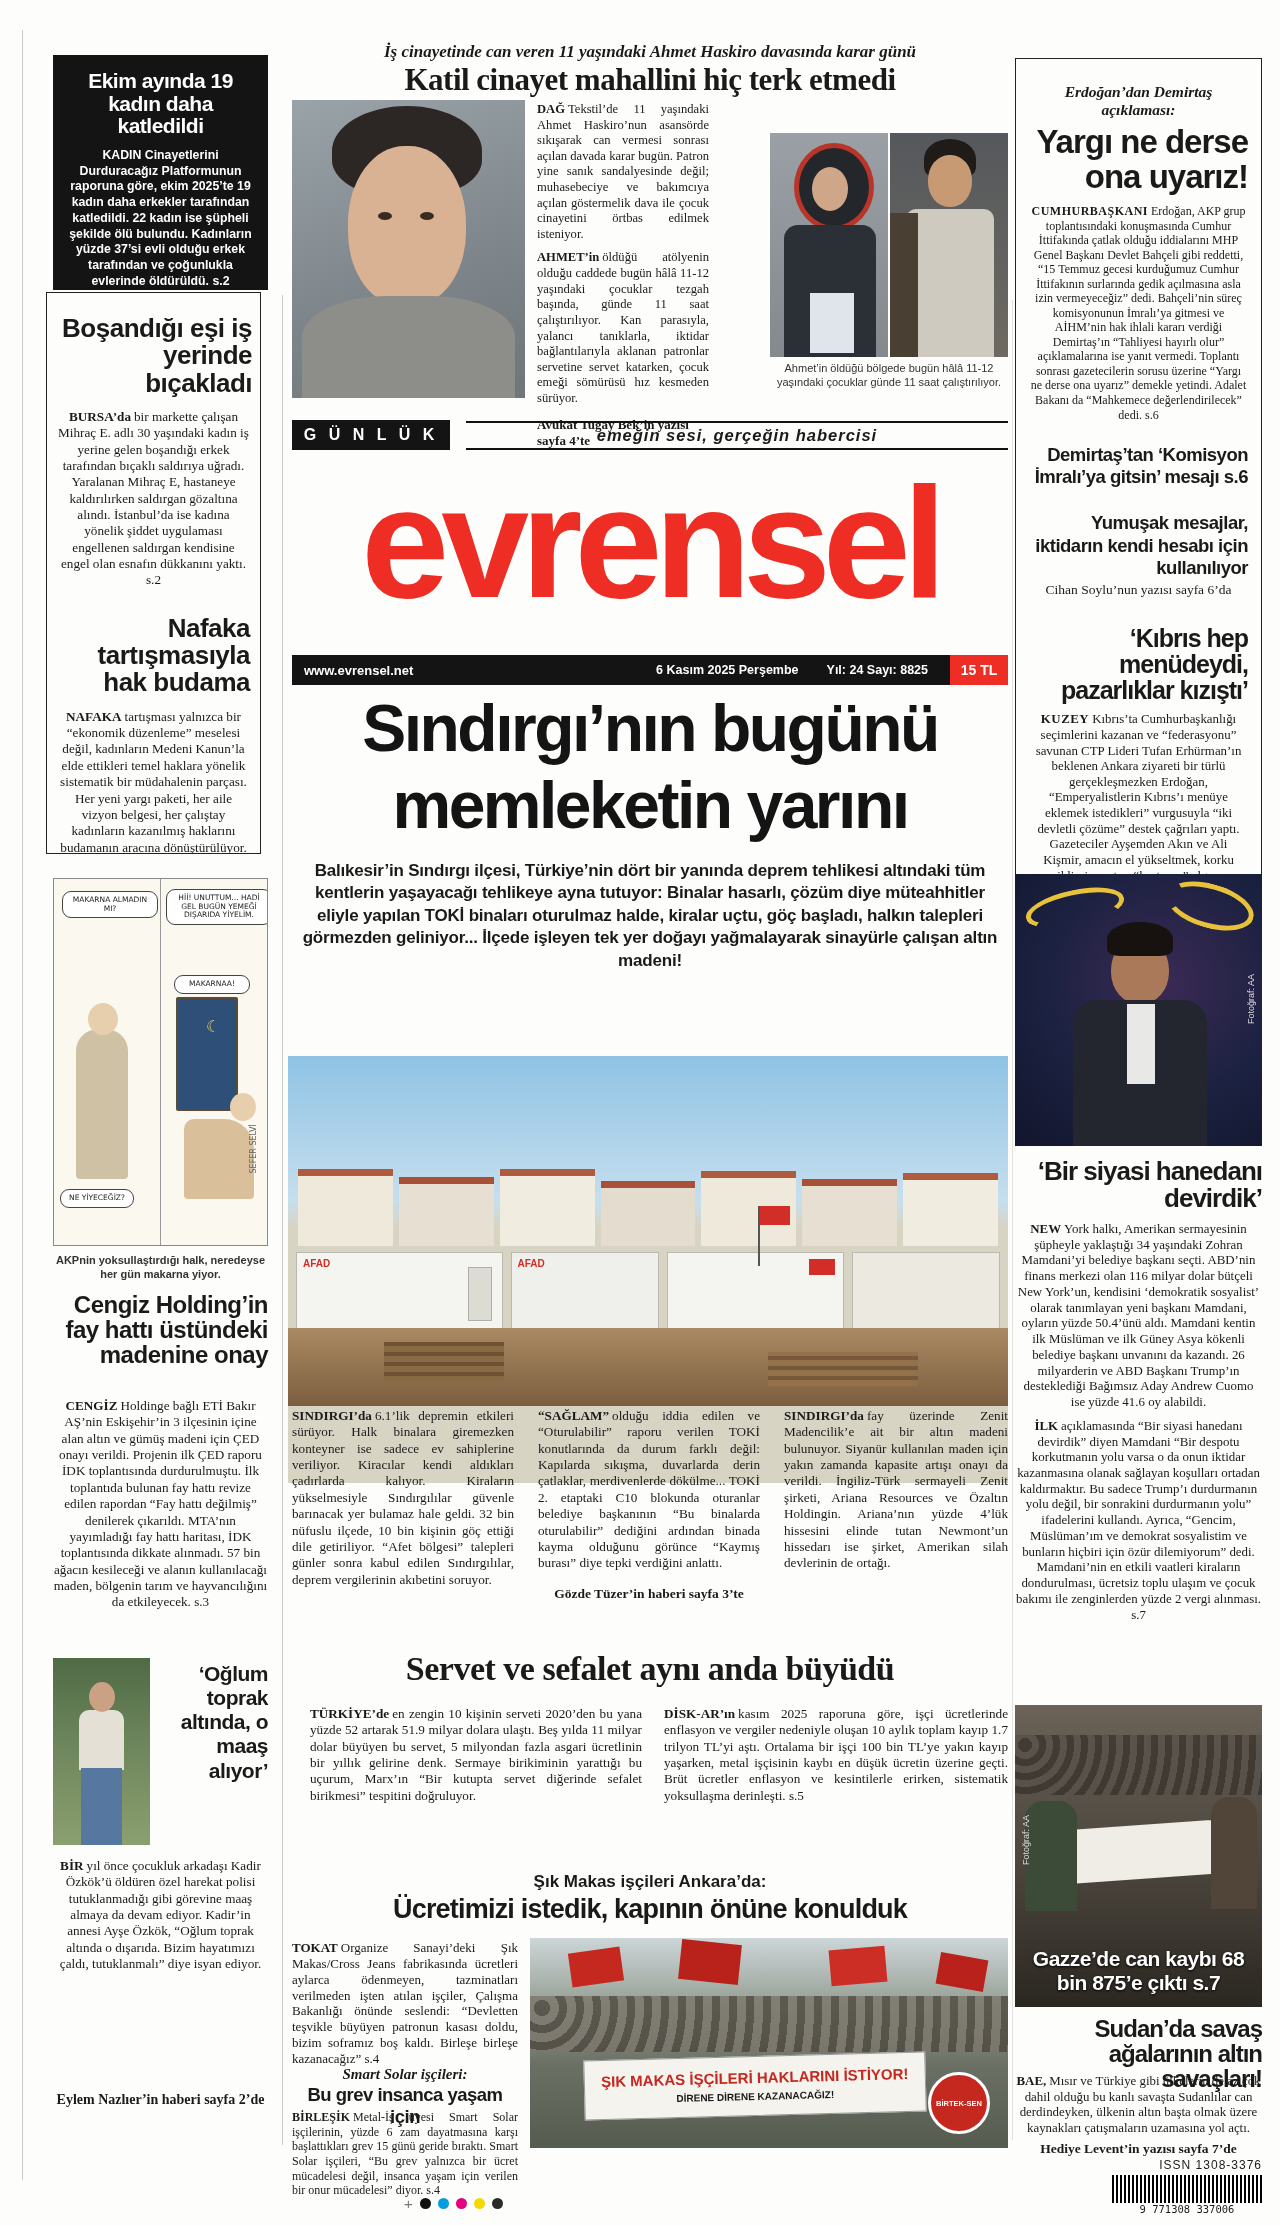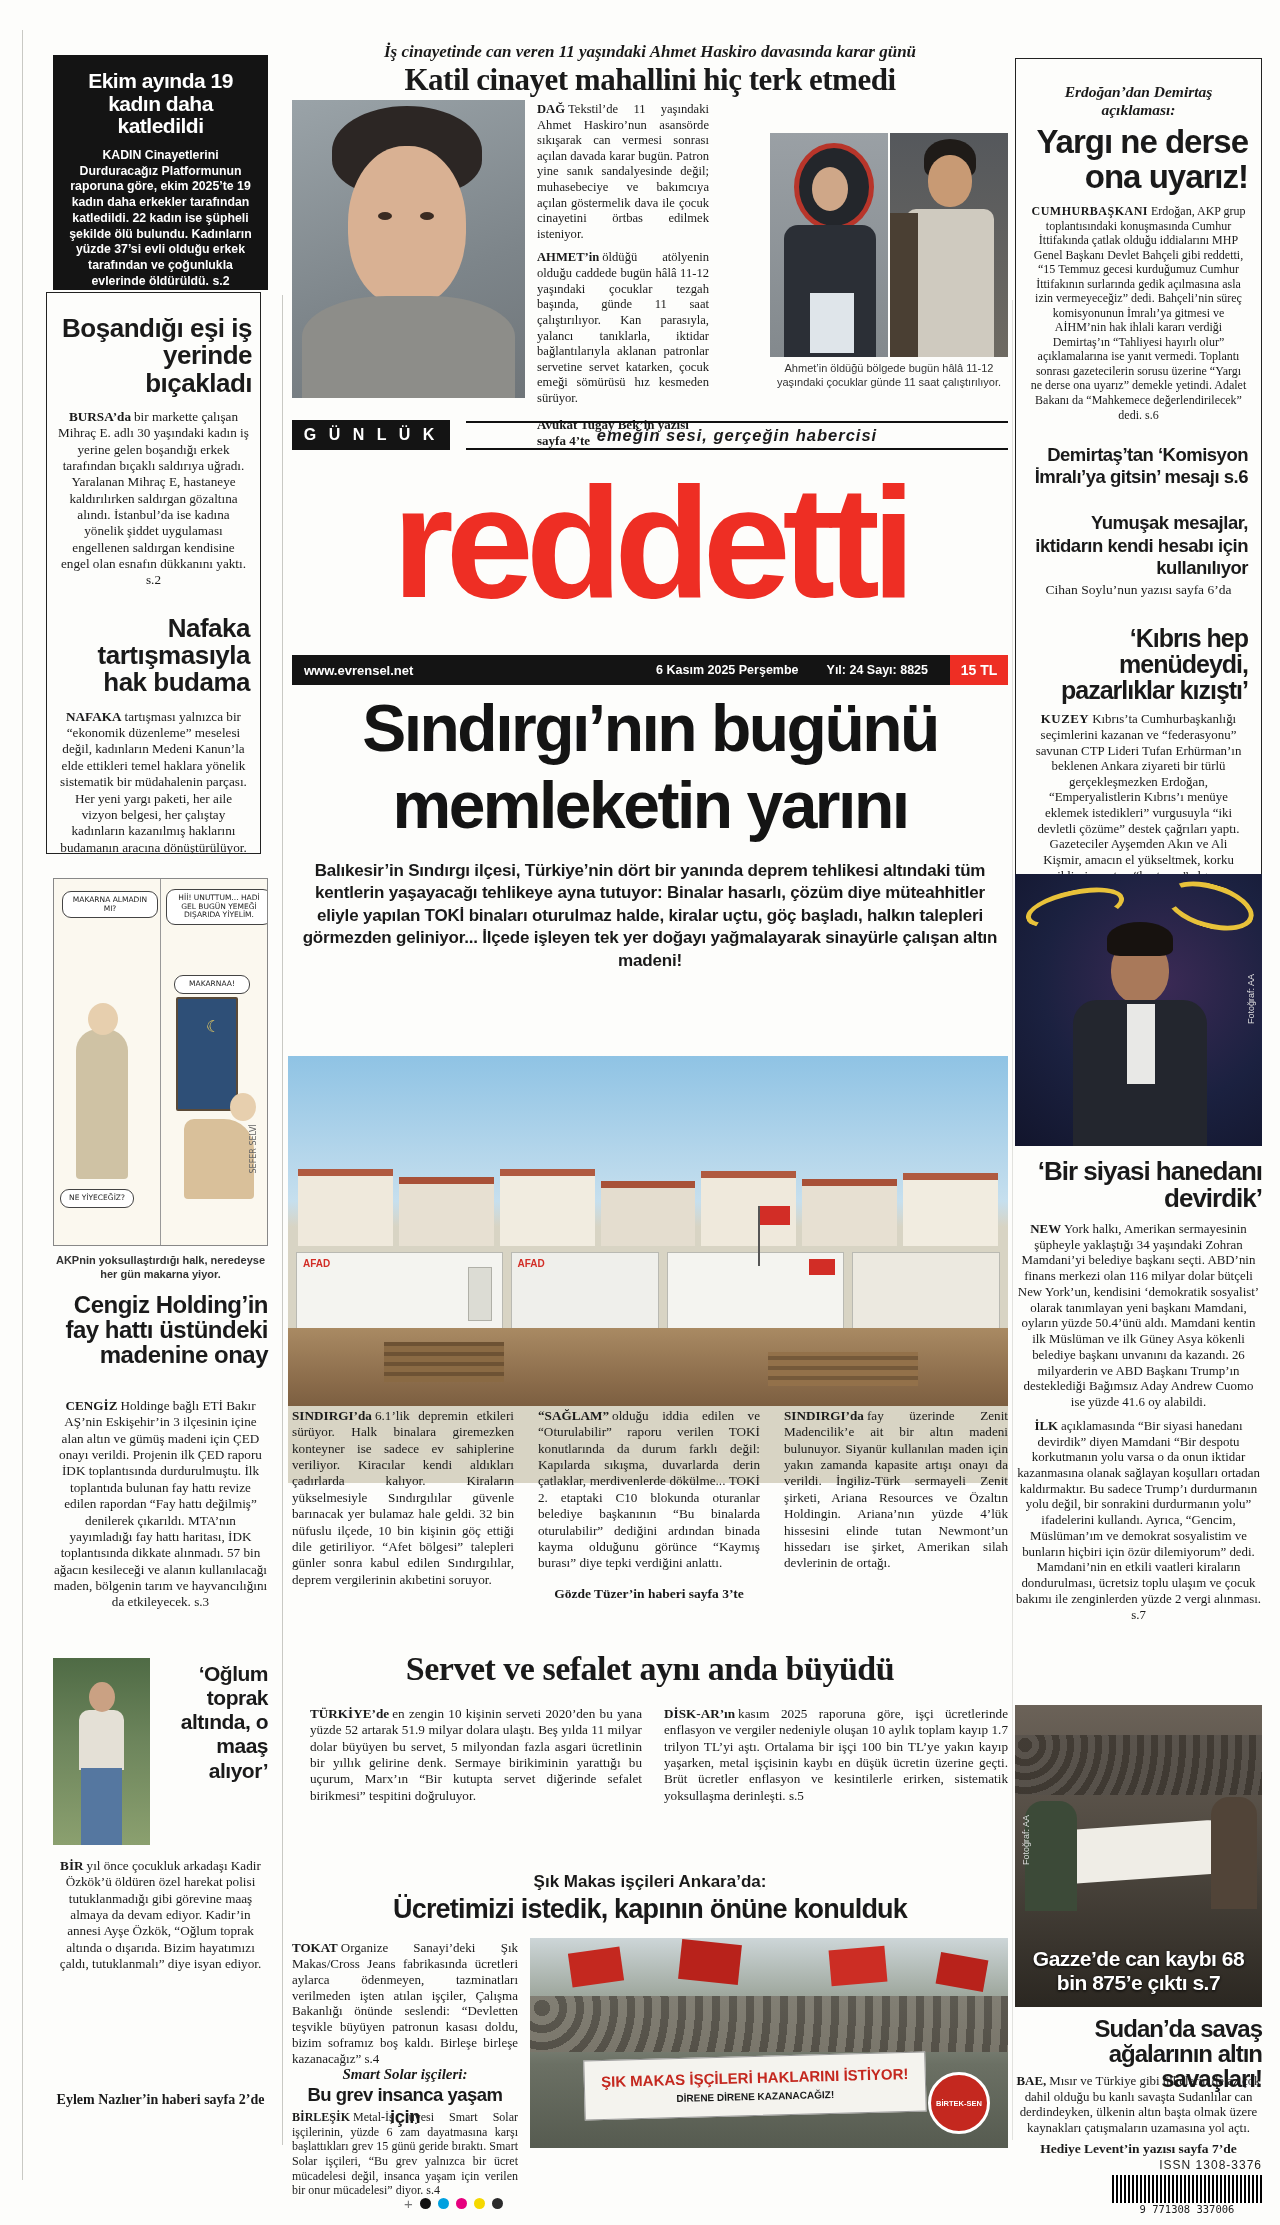--- a/index.html
+++ b/index.html
@@ -115,21 +115,21 @@
       <div class="abs" style="left:16px;top:76px;width:88px;height:148px;background:#cfcabf;border-radius:10px 10px 0 0;"></div>
       <div class="abs" style="left:0px;top:80px;width:28px;height:144px;background:#4a3f33;"></div>
     </div>
   </div>
   <div class="abs cap" style="left:770px;top:362px;width:238px;">Ahmet’in öldüğü bölgede bugün hâlâ 11-12 yaşındaki çocuklar günde 11 saat çalıştırılıyor.</div>
 
   <div class="abs blackbar tc" style="left:292px;top:420px;width:158px;height:30px;font-weight:bold;font-size:16px;line-height:30px;letter-spacing:4px;">G Ü N L Ü K</div>
   <div class="abs" style="left:466px;top:421px;width:542px;border-top:2px solid #111;border-bottom:2px solid #111;padding:3px 0;">
     <div class="tc" style="font-style:italic;font-weight:bold;font-size:16.5px;letter-spacing:1px;">emeğin sesi, gerçeğin habercisi</div>
   </div>
-  <div class="abs tc" style="left:292px;top:436px;width:716px;height:218px;color:#ee2e24;font-weight:bold;font-size:158px;line-height:212px;letter-spacing:-8px;">reddetti</div>
+  <div class="abs tc" style="left:292px;top:436px;width:716px;height:218px;color:#ee2e24;font-weight:bold;font-size:158px;line-height:212px;letter-spacing:-8px;">evrensel</div>
 
   <div class="abs blackbar" style="left:292px;top:655px;width:716px;height:30px;display:flex;align-items:center;box-sizing:border-box;padding-left:12px;">
     <span style="font-weight:bold;font-size:13px;">www.evrensel.net</span>
     <span style="margin-left:auto;font-weight:bold;font-size:12.5px;">6 Kasım 2025 Perşembe</span>
     <span style="margin-left:28px;font-weight:bold;font-size:12.5px;">Yıl: 24 Sayı: 8825</span>
     <span style="margin-left:22px;background:#ee2e24;height:30px;width:58px;display:flex;align-items:center;justify-content:center;font-weight:bold;font-size:14px;">15 TL</span>
   </div>
 
   <div class="abs tc" style="left:292px;top:690px;width:716px;font-weight:bold;font-size:66px;line-height:1.16;letter-spacing:-2.5px;white-space:pre-line;color:#141414;">Sındırgı’nın bugünü
 memleketin yarını</div>

